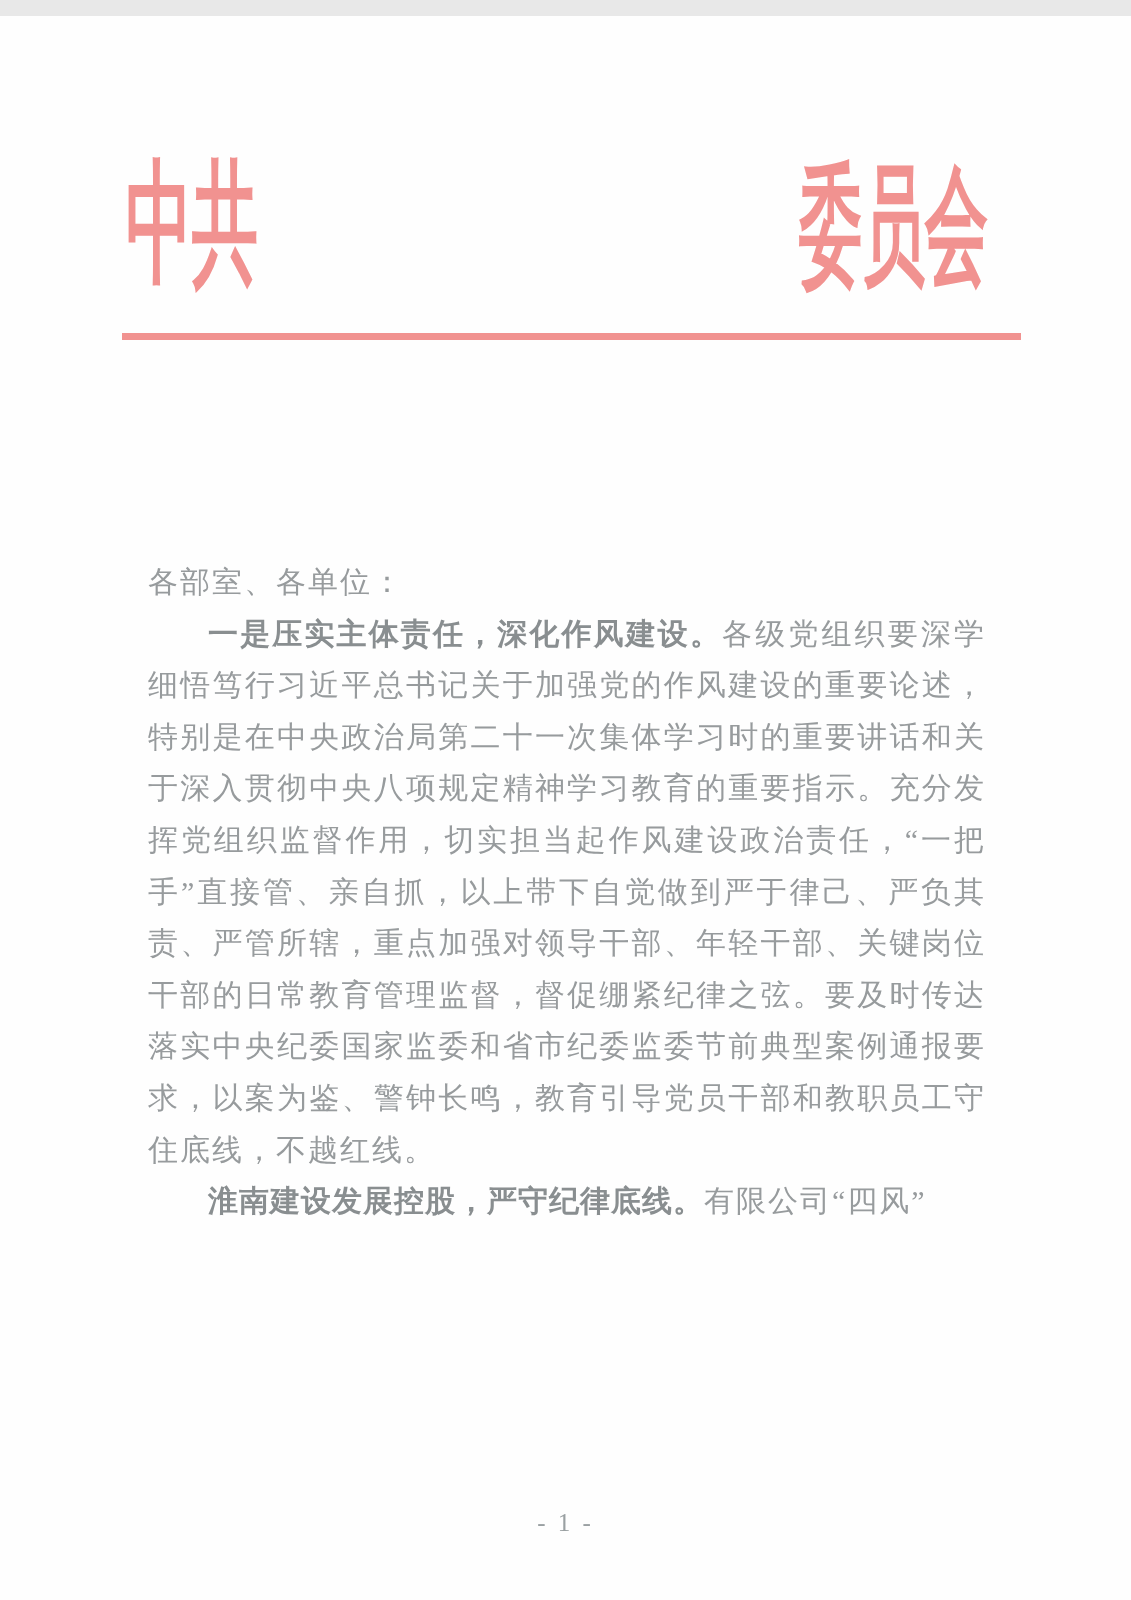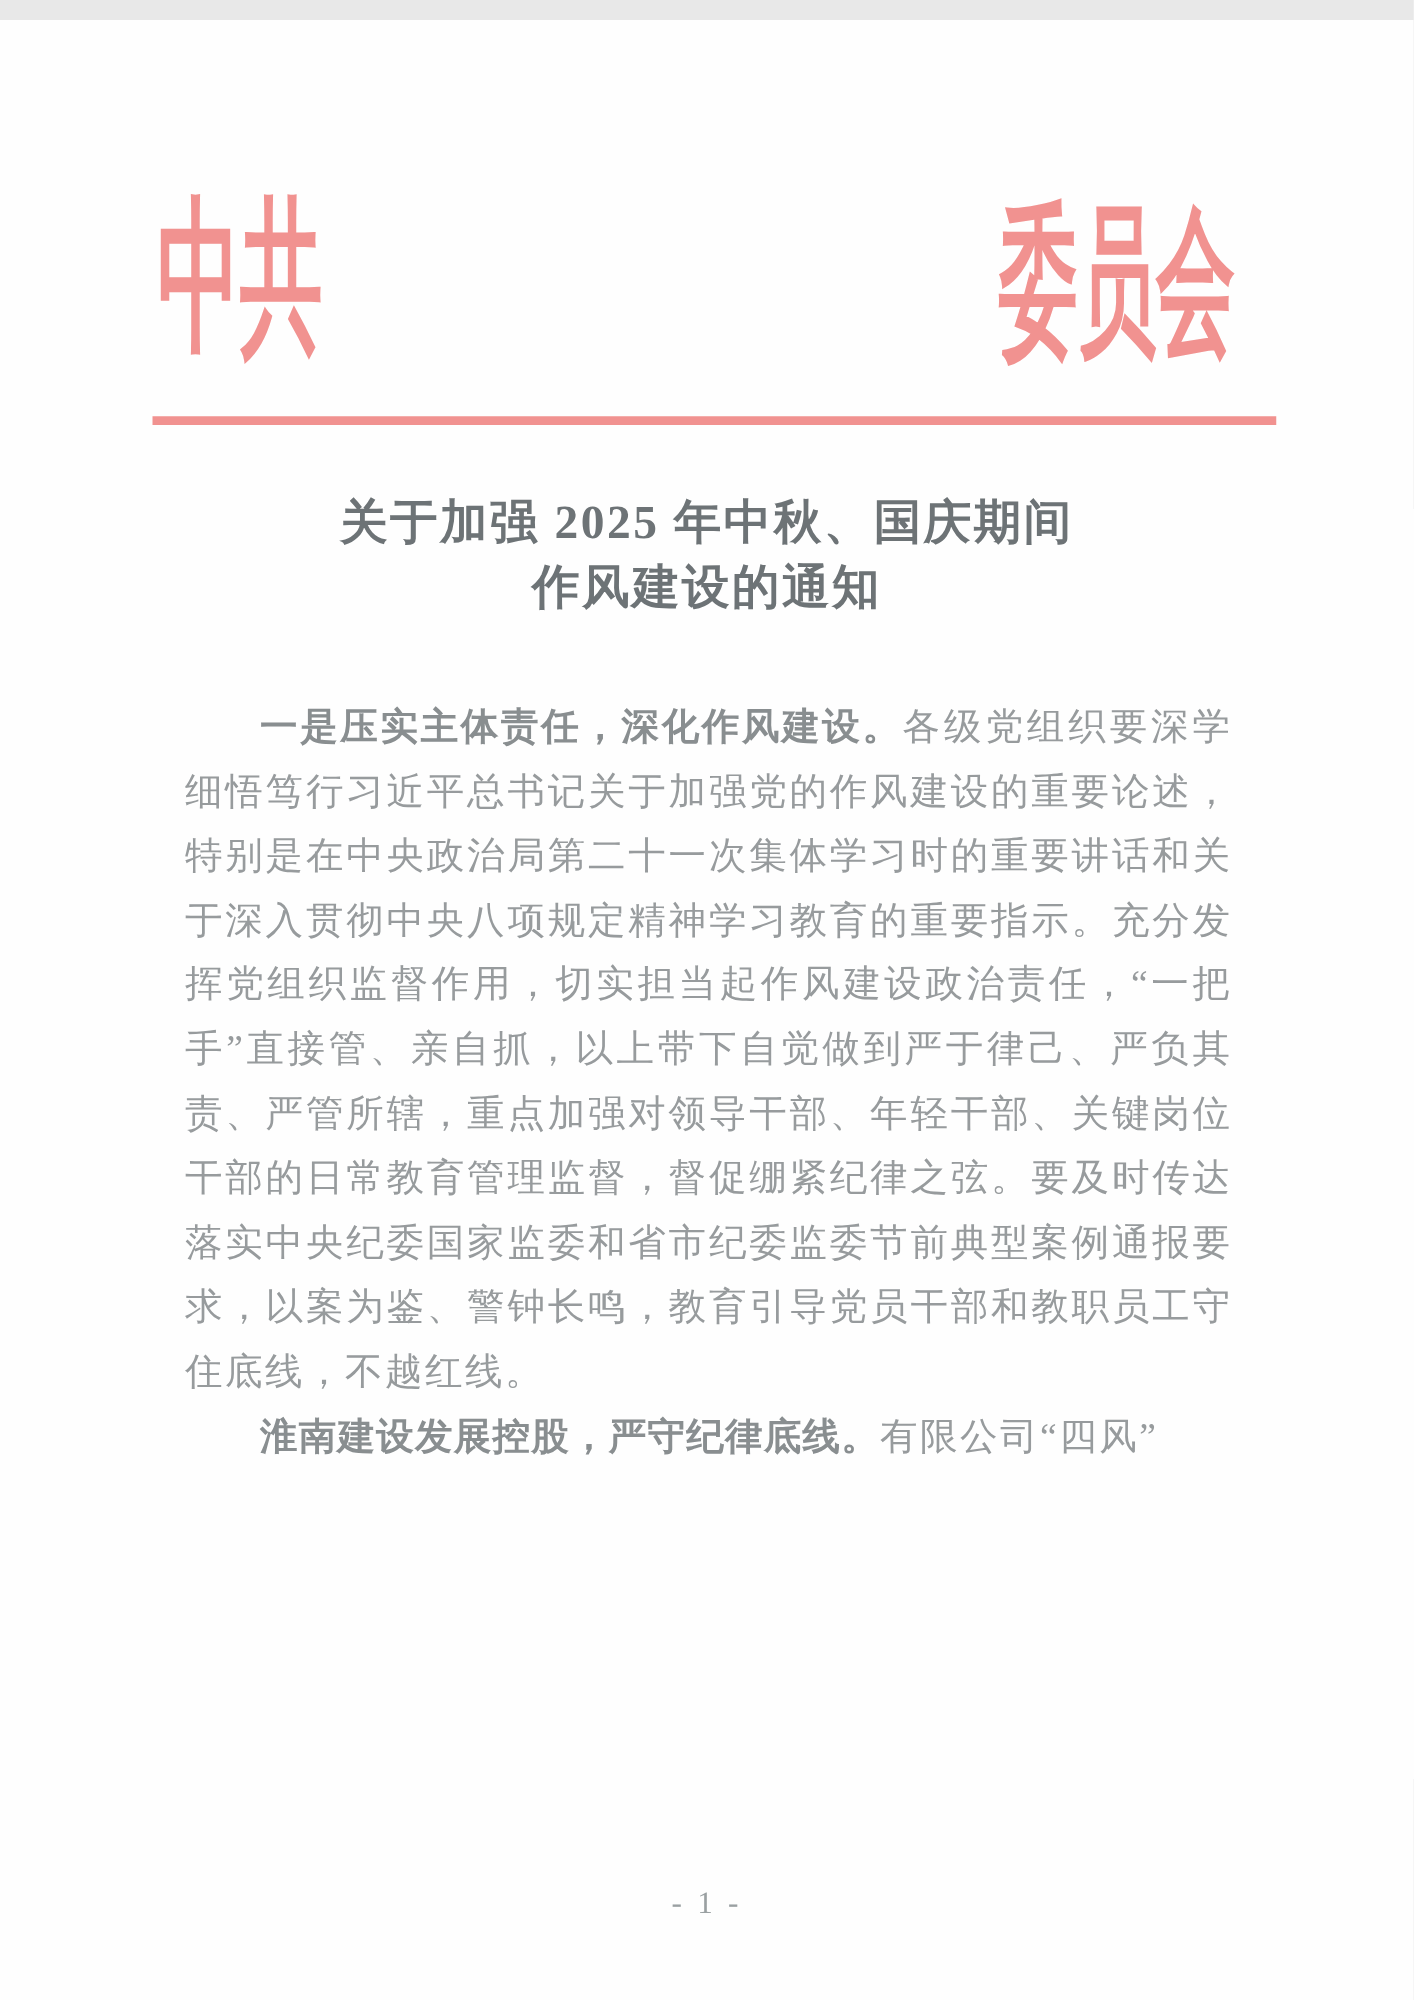--- a/index.html
+++ b/index.html
@@ -109,25 +109,22 @@
 
 <div id="page">
 
   <div class="hdr-left">中共</div>
 
 
   <div class="hdr-right">委员会</div>
 
   <div class="red-rule"></div>
 
-  <div class="title">
-    <div>关于加强 2025 年中秋、国庆期间</div>
-    <div>作风建设的通知</div>
-  </div>
 
   <div class="doc-body" id="doc-body">
+      <p class="para"><span class="run">各部室、各单位：</span></p>
       <p class="para indent"><span class="run run-bold">一是压实主体责任，深化作风建设。</span><span class="run">各级党组织要深学细悟笃行习近平总书记关于加强党的作风建设的重要论述，特别是在中央政治局第二十一次集体学习时的重要讲话和关于深入贯彻中央八项规定精神学习教育的重要指示。充分发挥党组织监督作用，切实担当起作风建设政治责任，“一把手”直接管、亲自抓，以上带下自觉做到严于律己、严负其责、严管所辖，重点加强对领导干部、年轻干部、关键岗位干部的日常教育管理监督，督促绷紧纪律之弦。要及时传达落实中央纪委国家监委和省市纪委监委节前典型案例通报要求，以案为鉴、警钟长鸣，教育引导党员干部和教职员工守住底线，不越红线。</span></p>
       <p class="para indent"><span class="run run-bold">淮南建设发展控股，严守纪律底线。</span><span class="run">有限公司“四风”</span></p>
     </div>
 
   <div class="footer">- 1 -</div>
 
 </div>
 
 </body></html>

